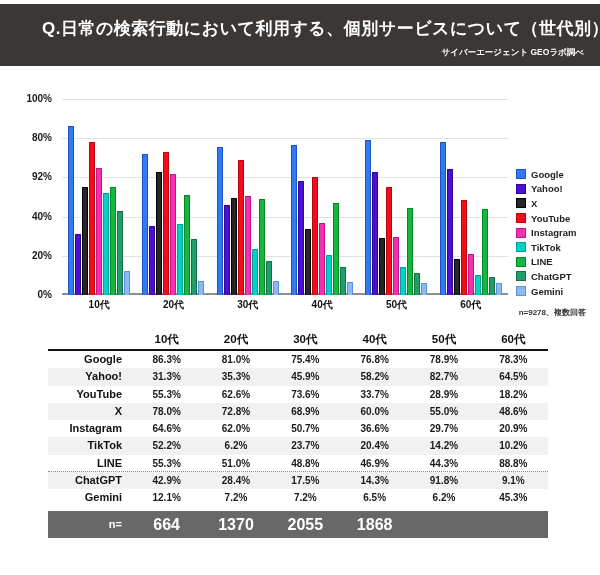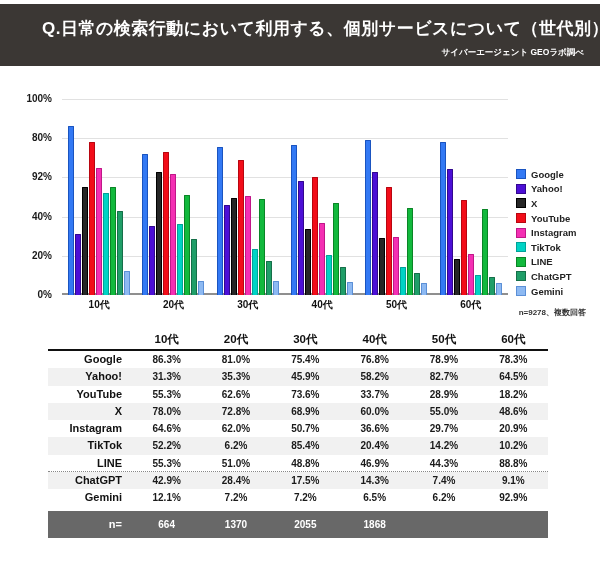--- a/index.html
+++ b/index.html
@@ -39,21 +39,21 @@
   .t-grid { display:grid; grid-template-columns:84px repeat(6,1fr); }
   #table-head { height:21px; border-bottom:2px solid #111111; }
   #table-head .t-col { font-size:11.5px; font-weight:bold; color:#111111; text-align:center; line-height:19px; }
   .t-row { height:17.3px; line-height:17.3px; }
   .t-row.striped { background:#f1f1f1; }
   .t-row.divider { border-bottom:1px dotted #888888; }
   .row-label { font-size:11px; font-weight:bold; color:#111111; text-align:right; padding-right:10px; }
   .cell { font-size:10px; font-weight:700; color:#1a1a1a; text-align:center; }
   #n-row { margin-top:4px; height:27px; line-height:27px; background:#686868; color:#ffffff; }
   #n-row .row-label { color:#ffffff; font-size:11px; }
-  #n-row .cell { color:#ffffff; font-size:10px; }
+  #n-row .cell { color:#ffffff; font-size:16px; }
 </style>
 </head>
 <body>
 
 <div id="canvas">
 
   <div id="header">
     <div id="title">Q.日常の検索行動において利用する、個別サービスについて（世代別）</div>
     <div id="source">サイバーエージェント GEOラボ調べ</div>
   </div>
@@ -248,51 +248,51 @@
           <div class="cell">62.0%</div>
           <div class="cell">50.7%</div>
           <div class="cell">36.6%</div>
           <div class="cell">29.7%</div>
           <div class="cell">20.9%</div>
         </div>
         <div class="t-grid t-row striped">
           <div class="row-label">TikTok</div>
           <div class="cell">52.2%</div>
           <div class="cell">6.2%</div>
-          <div class="cell">85.4%</div>
+          <div class="cell">23.7%</div>
           <div class="cell">20.4%</div>
           <div class="cell">14.2%</div>
           <div class="cell">10.2%</div>
         </div>
         <div class="t-grid t-row divider">
           <div class="row-label">LINE</div>
           <div class="cell">55.3%</div>
           <div class="cell">51.0%</div>
           <div class="cell">48.8%</div>
           <div class="cell">46.9%</div>
           <div class="cell">44.3%</div>
           <div class="cell">88.8%</div>
         </div>
         <div class="t-grid t-row striped">
           <div class="row-label">ChatGPT</div>
           <div class="cell">42.9%</div>
           <div class="cell">28.4%</div>
           <div class="cell">17.5%</div>
           <div class="cell">14.3%</div>
-          <div class="cell">7.4%</div>
+          <div class="cell">91.8%</div>
           <div class="cell">9.1%</div>
         </div>
         <div class="t-grid t-row">
           <div class="row-label">Gemini</div>
           <div class="cell">12.1%</div>
           <div class="cell">7.2%</div>
           <div class="cell">7.2%</div>
           <div class="cell">6.5%</div>
           <div class="cell">6.2%</div>
-          <div class="cell">92.9%</div>
+          <div class="cell">45.3%</div>
         </div>
       </div>
     <div id="n-row" class="t-grid">
       <div class="row-label">n=</div>
     <div class="cell">664</div>
         <div class="cell">1370</div>
         <div class="cell">2055</div>
         <div class="cell">1868</div>
       </div>
   </div>

